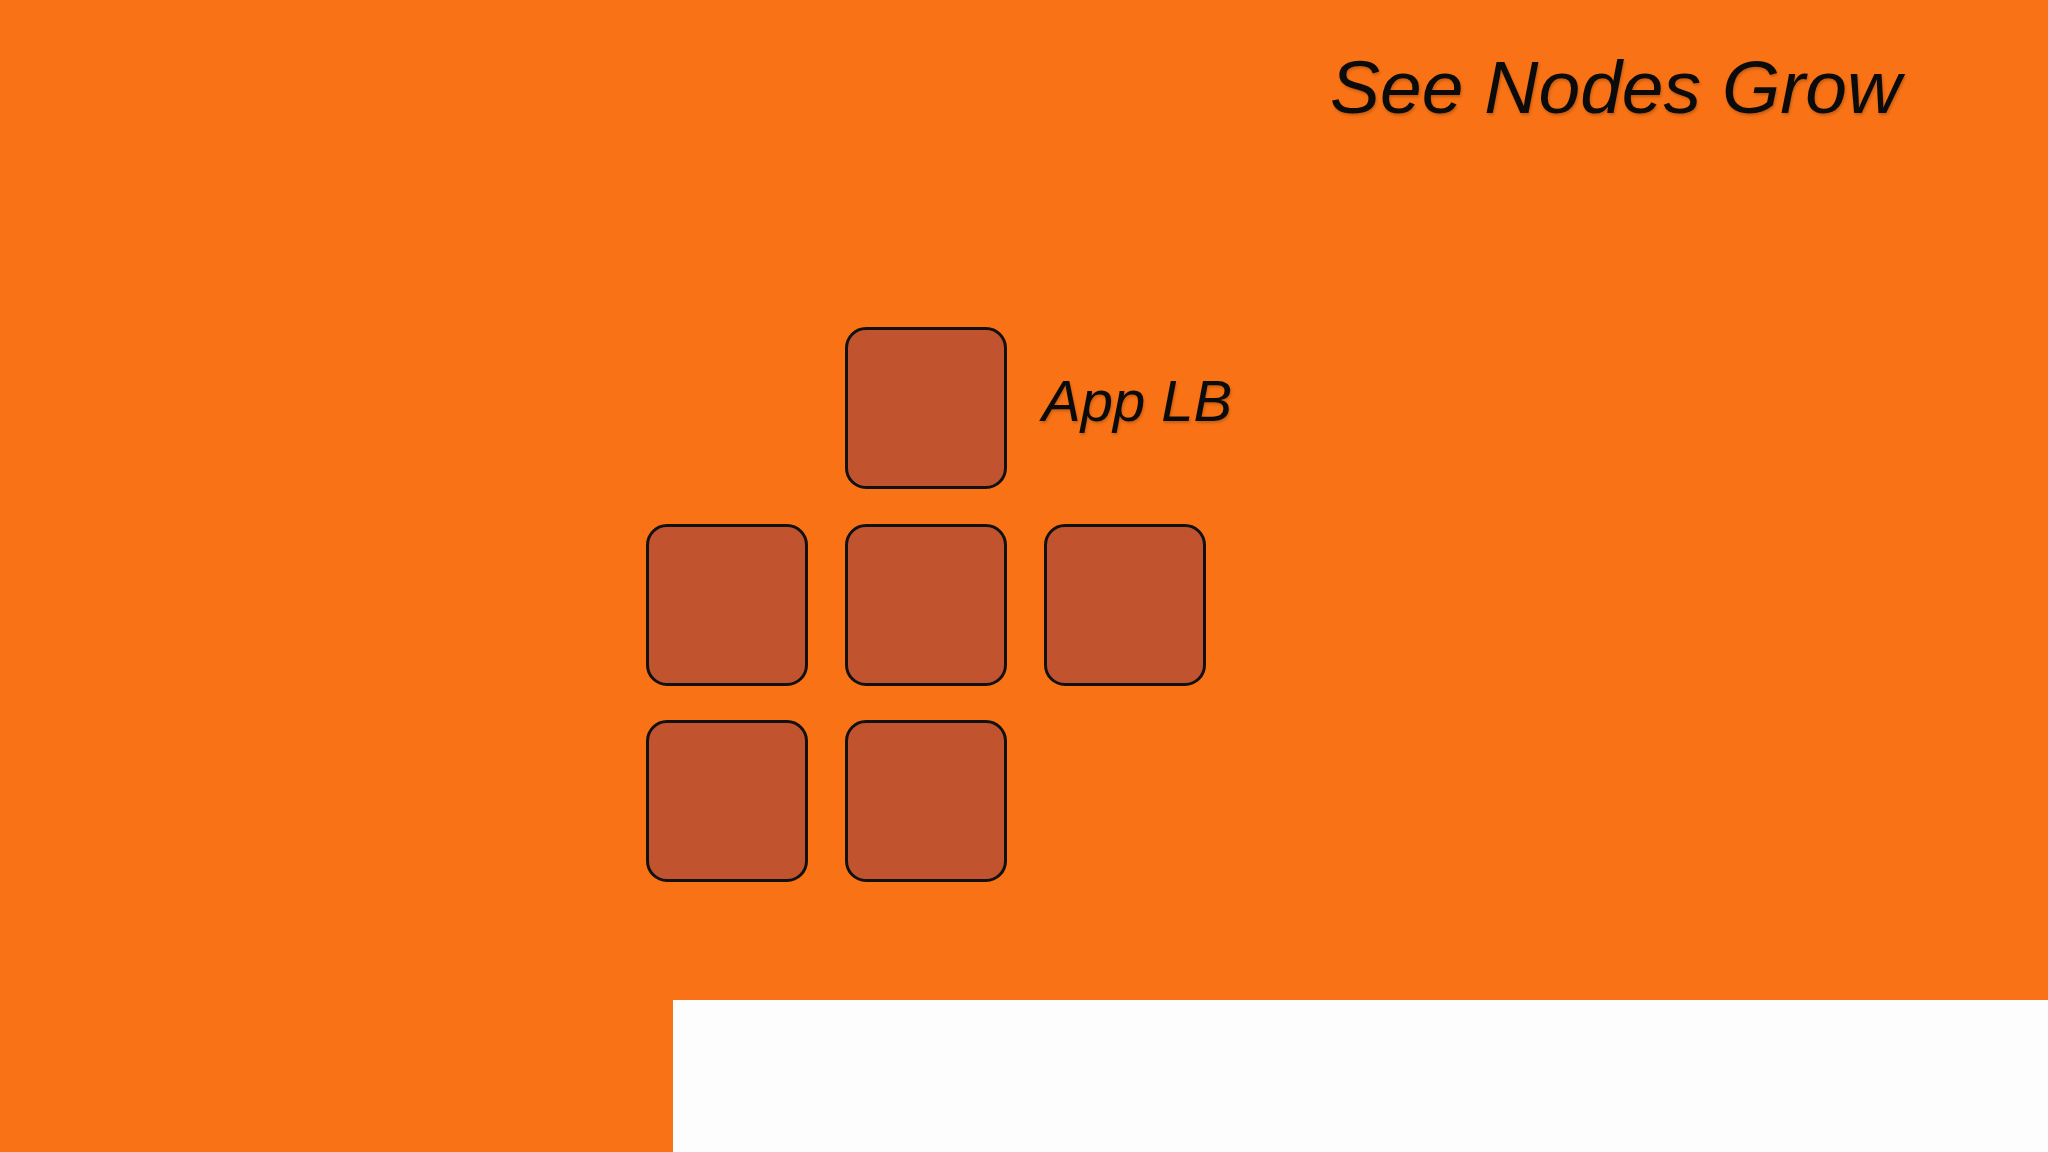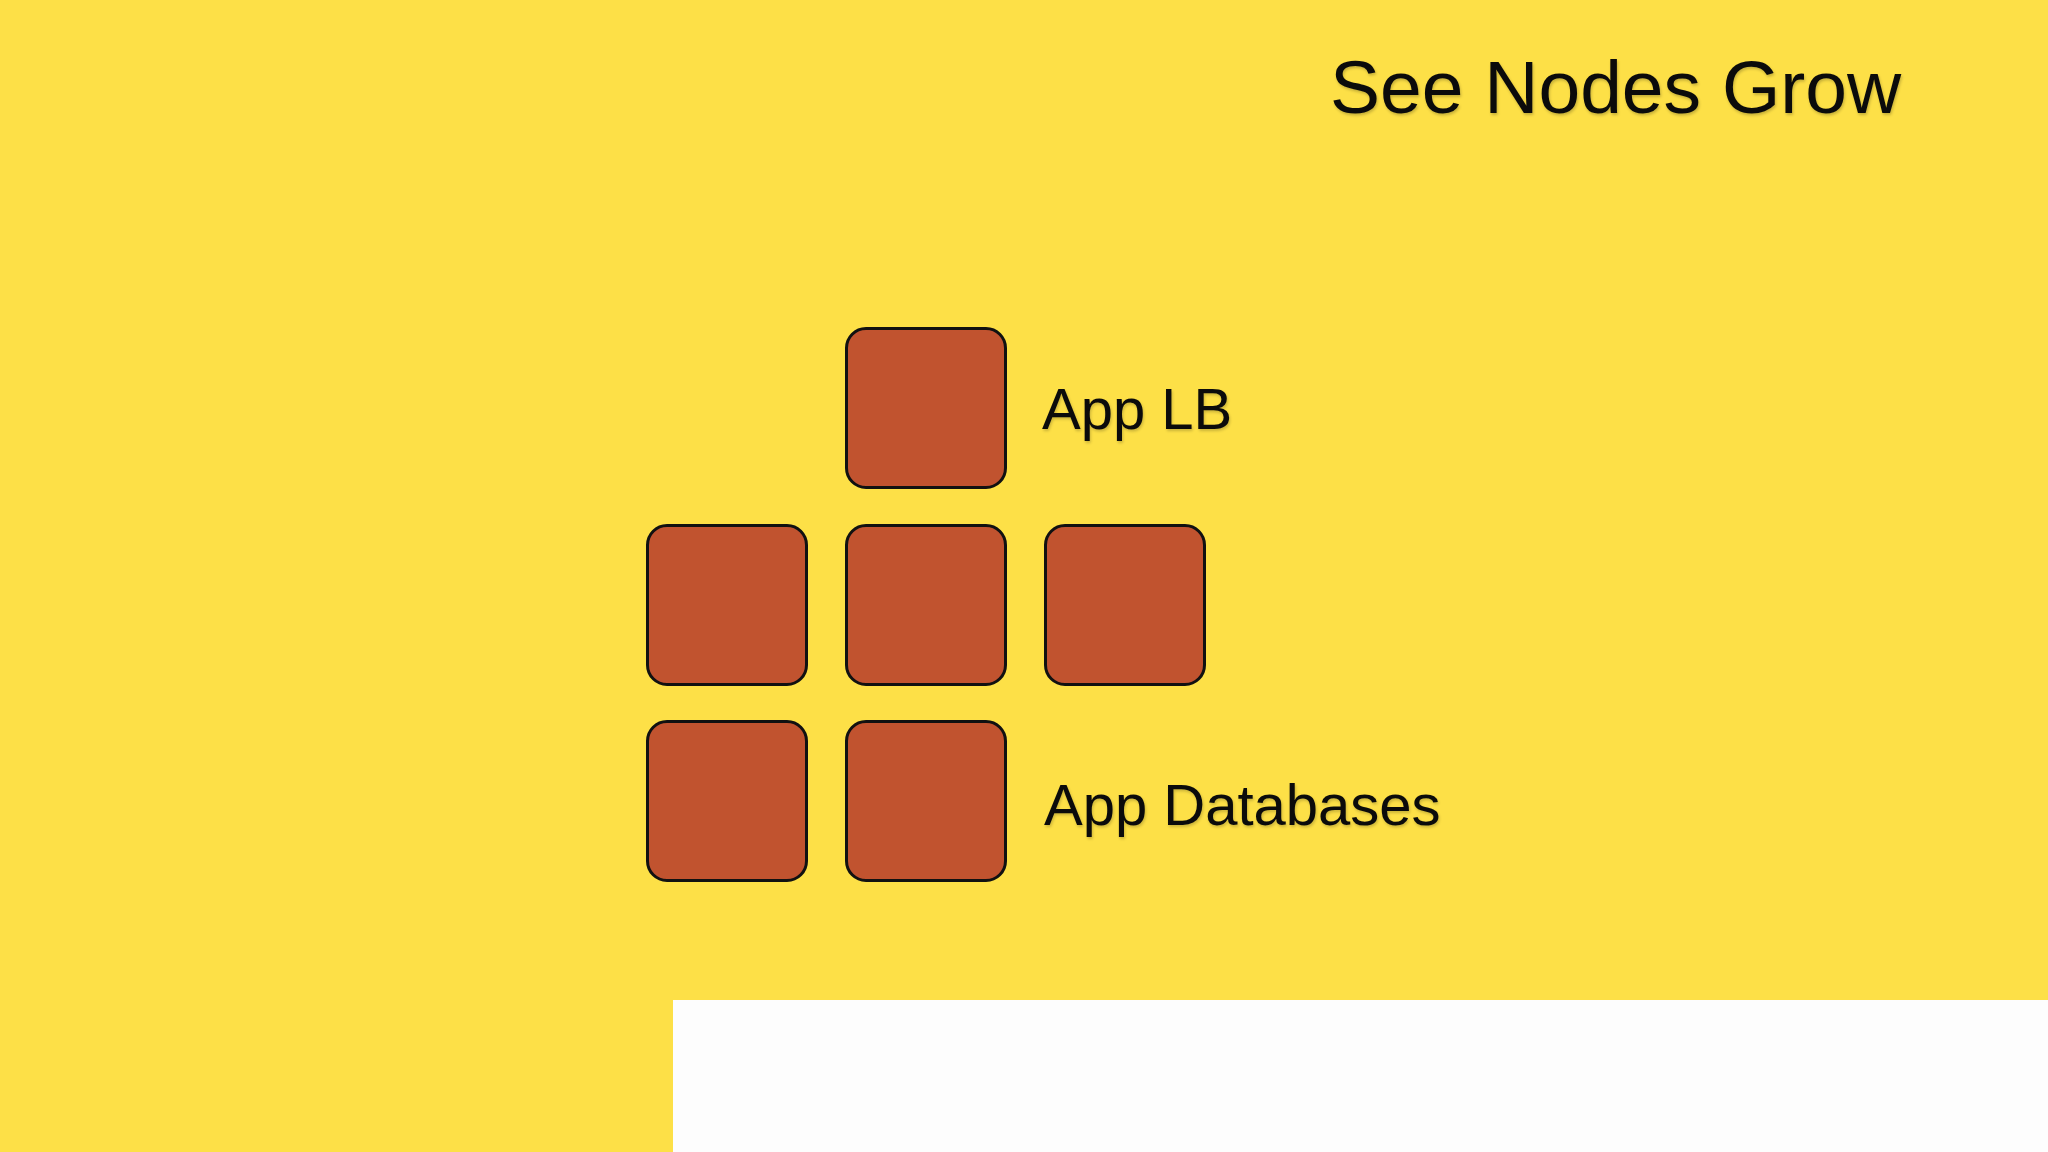--- a/index.html
+++ b/index.html
@@ -8,21 +8,22 @@
     width: 2048px;
     height: 1152px;
     background: #ffffff;
     overflow: hidden;
     font-family: "Liberation Sans", sans-serif;
   }
   .slide {
     position: relative;
     width: 2048px;
     height: 1152px;
-    background: #fde047;
+    background: #f97316;
+    font-style: italic;
   }
   
   .footer-shade {
     position: absolute;
     left: 673px;
     top: 1000px;
     width: 1375px;
     height: 152px;
     background: #fdfdfd;
   }
@@ -57,21 +58,21 @@
   .node-label {
     position: absolute;
     margin: 0;
     font-size: 58px;
     font-weight: 400;
     line-height: 1;
     color: #0b0b0b;
     white-space: nowrap;
     text-shadow: 1px 2px 3px rgba(0,0,0,0.20);
   }
-  .label-lb        { left: 1042px; top: 380px; }
+  .label-lb        { left: 1042px; top: 372px; }
   .label-servers   { left: 1265px; top: 575px; }
   .label-databases { left: 1044px; top: 776px; }
 </style>
 </head>
 <body>
 
 <div class="slide">
 
   <h1 class="title">See Nodes Grow</h1>
 
@@ -83,16 +84,15 @@
   <div class="node-strip strip-servers">
     <div class="node-box"></div>
   <div class="node-box"></div>
       <div class="node-box"></div>
     </div>
 
   <div class="node-strip strip-databases">
     <div class="node-box"></div>
   <div class="node-box"></div>
     </div>
-  <p class="node-label label-databases">App Databases</p>
 
   <div class="footer-shade"></div>
 </div>
 
 </body></html>

